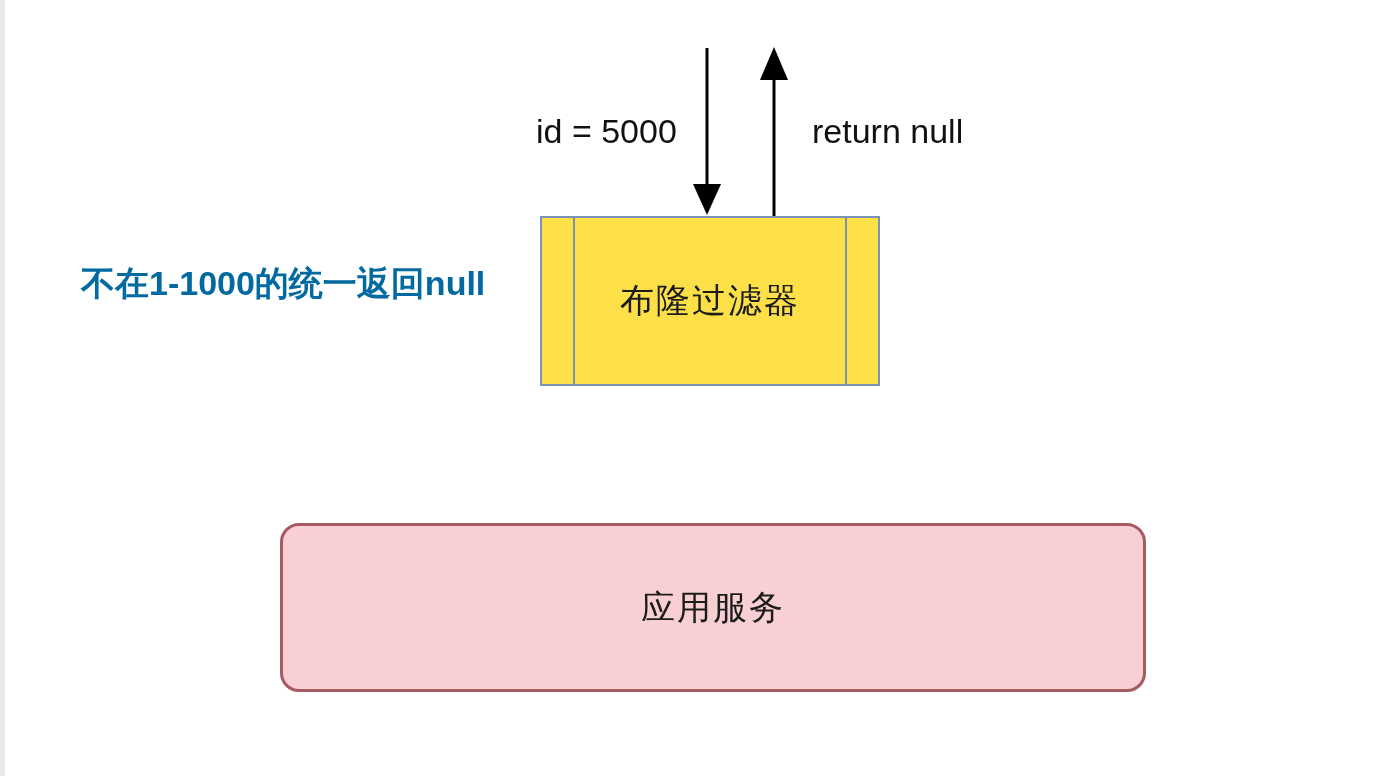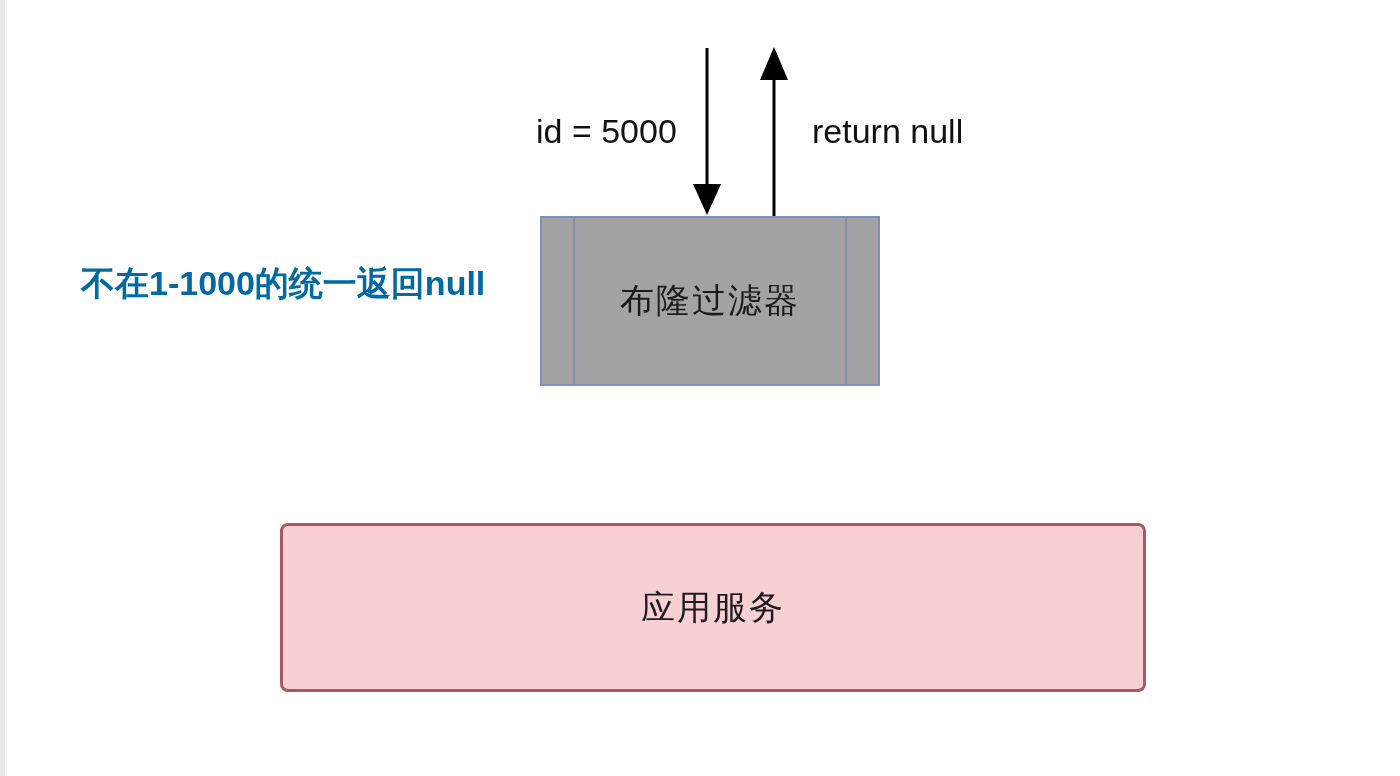--- a/index.html
+++ b/index.html
@@ -53,21 +53,21 @@
     top: 265px;
     font-weight: 700;
     color: #0369a1;
   }
   .bloom-box {
     position: absolute;
     left: 540px;
     top: 216px;
     width: 336px;
     height: 166px;
-    background: #a3a3a3;
+    background: #fde047;
     border: 2px solid #7c92b4;
     display: flex;
     align-items: center;
     justify-content: center;
   }
   .bloom-vline {
     position: absolute;
     top: 0;
     bottom: 0;
     width: 2px;
@@ -82,21 +82,21 @@
     letter-spacing: 2px;
   }
   .app-box {
     position: absolute;
     left: 280px;
     top: 523px;
     width: 860px;
     height: 163px;
     background: #f8d0d3;
     border: 3px solid #a85a63;
-    border-radius: 8px;
+    border-radius: 19px;
     display: flex;
     align-items: center;
     justify-content: center;
   }
   .app-label {
     font-size: 34px;
     font-weight: 500;
     color: #1c1c1c;
     letter-spacing: 2px;
   }

